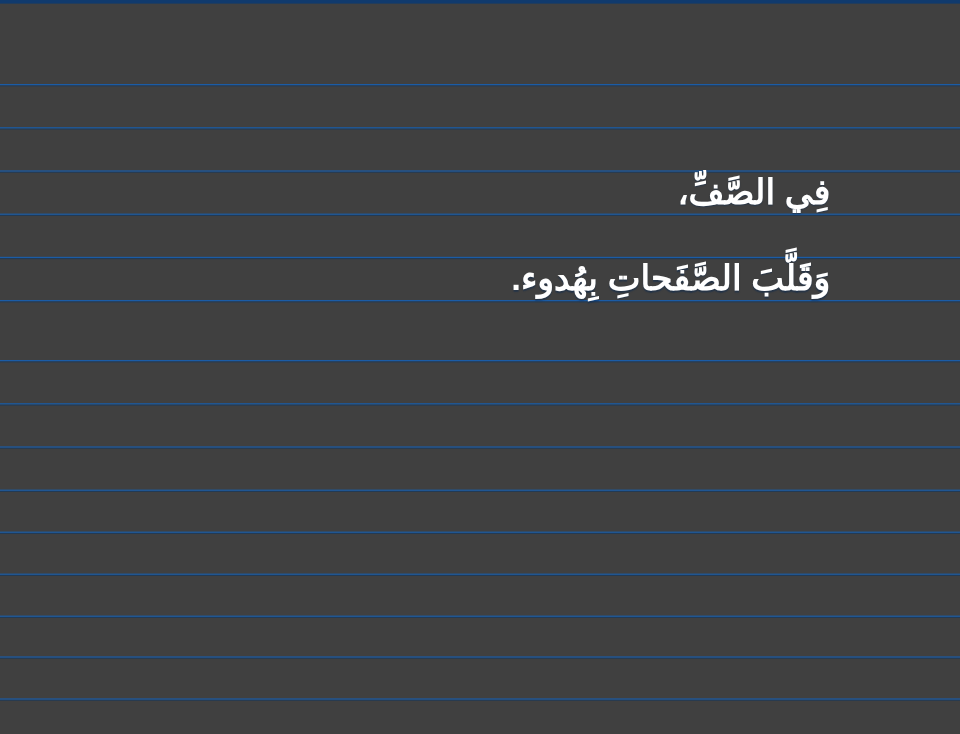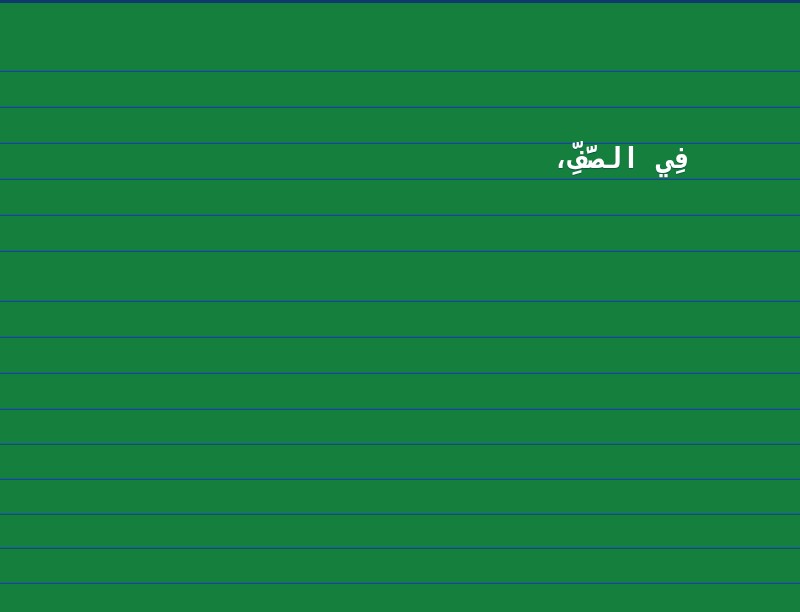--- a/index.html
+++ b/index.html
@@ -7,22 +7,22 @@
     margin: 0;
     padding: 0;
     background: #0f3f75;
   }
 
   #page {
     position: relative;
     width: 800px;
     height: 612px;
     overflow: hidden;
-    background-color: #15803d;
-    font-family: Liberation Mono, monospace;
+    background-color: #404040;
+    font-family: Liberation Sans, sans-serif;
   }
 
   
   #rules {
     position: absolute;
     inset: 0;
     pointer-events: none;
     z-index: 1;
   }
   .rule {
@@ -97,17 +97,18 @@
       <div class="rule" style="top: 478px;"></div>
       <div class="rule" style="top: 513px;"></div>
       <div class="rule" style="top: 547px;"></div>
       <div class="rule" style="top: 582px;"></div>
     </div>
 
   <div id="passage">
 
     <p class="para">
       <span class="line">فِي الصَّفِّ،</span>
+      <span class="line">وَقَلَّبَ الصَّفَحاتِ بِهُدوء.</span>
     </p>
 
 
   </div>
 </div>
 
 </body></html>

